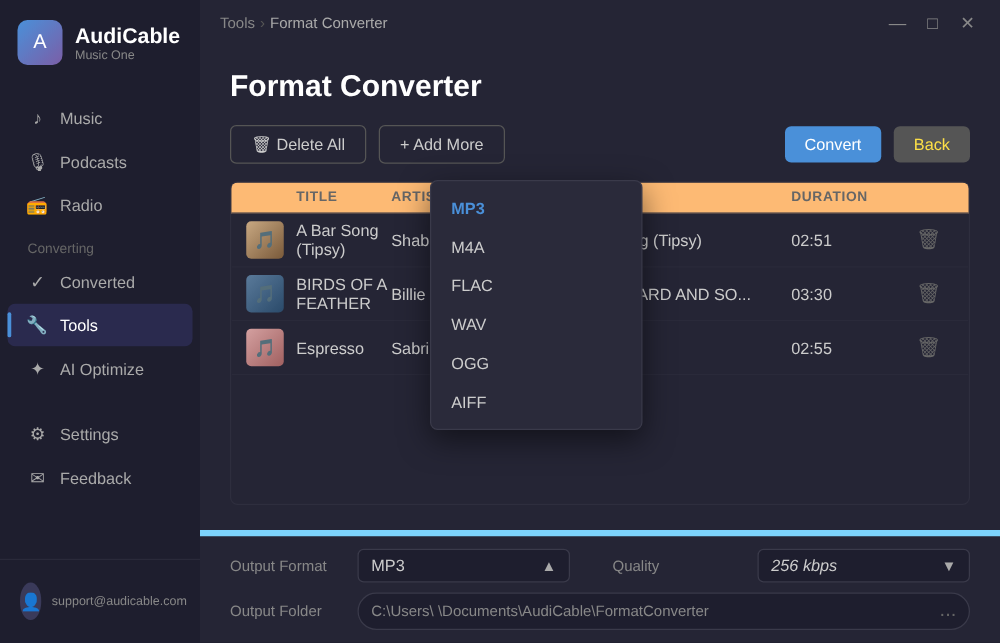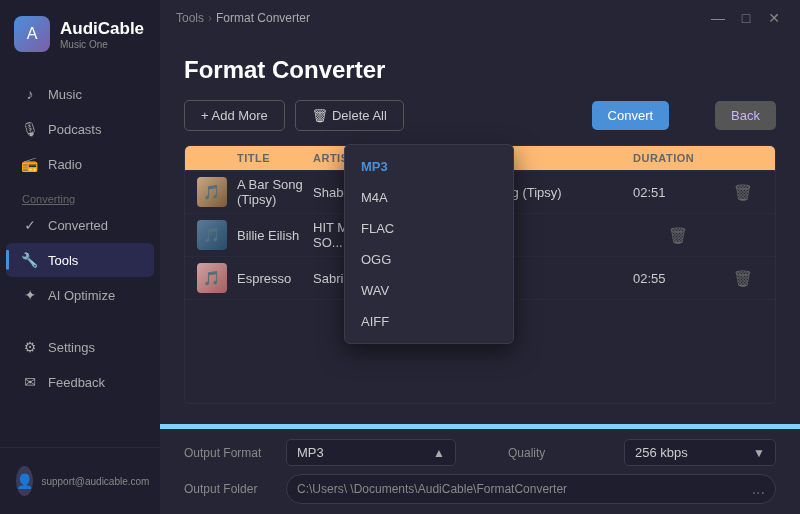--- a/index.html
+++ b/index.html
@@ -74,21 +74,20 @@
       height: 60%;
       background: #4a90d9;
       border-radius: 2px;
     }
 
     .sidebar-section-label {
       font-size: 11px;
       color: #666;
       padding: 8px 16px 2px;
       margin: 4px 6px 0;
-      text-decoration: underline;
     }
 
     .sidebar-icon {
       width: 16px;
       height: 16px;
       display: flex;
       align-items: center;
       justify-content: center;
       font-size: 14px;
     }
@@ -211,22 +210,21 @@
     }
 
     .btn-primary {
       background: #4a90d9;
       color: #fff;
       margin-left: auto;
     }
 
     .btn-secondary {
       background: #555;
-      color: #c4b5fd;
-      margin-left: 36px;
+      color: #fde047;
     }
 
     
     .table-container {
       flex: 1;
       overflow: hidden;
       border-radius: 6px;
       border: 1px solid #2e2e3e;
     }
 
@@ -342,22 +340,23 @@
     .quality-select {
       display: flex;
       align-items: center;
       background: #1e1e2e;
       border: 1px solid #3a3a4a;
       border-radius: 5px;
       padding: 5px 10px;
       font-size: 13px;
       color: #ccc;
       cursor: pointer;
-      width: 152px;
+      width: 170px;
       justify-content: space-between;
+      font-style: italic;
     }
 
     .quality-section {
       display: flex;
       align-items: center;
       gap: 26px;
       margin-left: auto;
     }
 
     .folder-path {
@@ -456,22 +455,22 @@
       <div class="win-btn">—</div>
       <div class="win-btn">□</div>
       <div class="win-btn close">✕</div>
     </div>
   </div>
 
   <div class="content">
     <div class="page-title">Format Converter</div>
 
     <div class="toolbar">
+      <button class="btn btn-outline">🗑 Delete All</button>
       <button class="btn btn-outline">+ Add More</button>
-      <button class="btn btn-outline">🗑 Delete All</button>
       <button class="btn btn-primary">Convert</button>
       <button class="btn btn-secondary">Back</button>
     </div>
 
     <div class="table-container">
       <div class="table-header">
         <div></div>
         <div>TITLE</div>
         <div>ARTIST</div>
         <div>ALBUM</div>
@@ -482,42 +481,43 @@
         <div class="table-row">
           <div class="track-thumb track-thumb-1">🎵</div>
           <div>A Bar Song (Tipsy)</div>
           <div>Shaboozey</div>
           <div>A Bar Song (Tipsy)</div>
           <div>02:51</div>
           <div class="delete-btn">🗑</div>
         </div>
         <div class="table-row">
           <div class="track-thumb track-thumb-2">🎵</div>
+          <div>BIRDS OF A FEATHER</div>
           <div>Billie Eilish</div>
           <div>HIT ME HARD AND SO...</div>
           <div>03:30</div>
           <div class="delete-btn">🗑</div>
         </div>
         <div class="table-row">
           <div class="track-thumb track-thumb-3">🎵</div>
           <div>Espresso</div>
           <div>Sabrina Carpenter</div>
           <div>Espresso</div>
           <div>02:55</div>
           <div class="delete-btn">🗑</div>
         </div>
       </div>
     </div>
 
     <div class="dropdown-overlay">
       <div class="dropdown-item selected">MP3</div>
       <div class="dropdown-item">M4A</div>
       <div class="dropdown-item">FLAC</div>
+      <div class="dropdown-item">WAV</div>
       <div class="dropdown-item">OGG</div>
-      <div class="dropdown-item">WAV</div>
       <div class="dropdown-item">AIFF</div>
     </div>
   </div>
 
   <div class="bottom-bar">
     <div class="bottom-row">
       <span class="bottom-label">Output Format</span>
       <div class="format-select">
         <span>MP3</span>
         <span class="chevron-down">▲</span>

